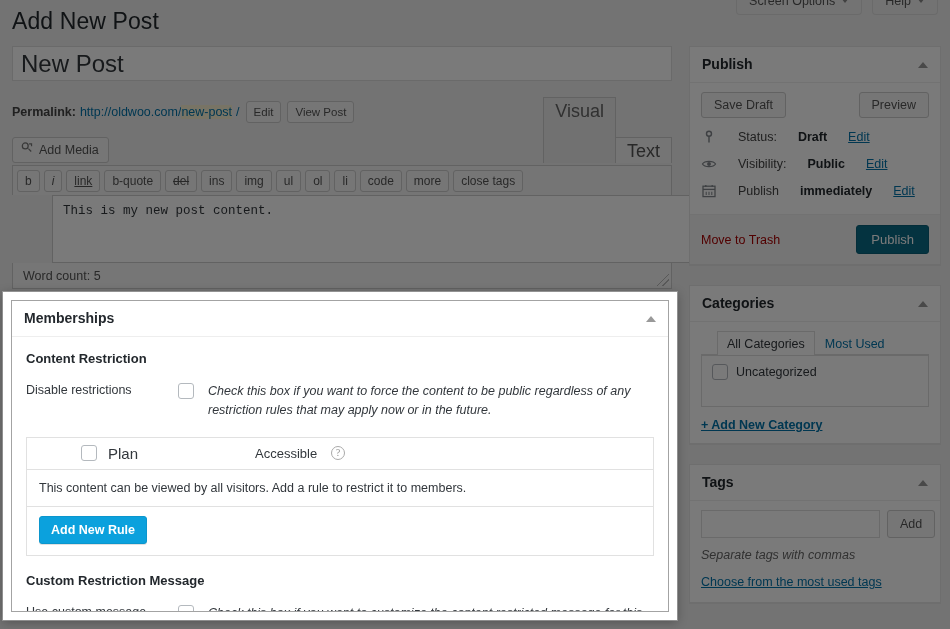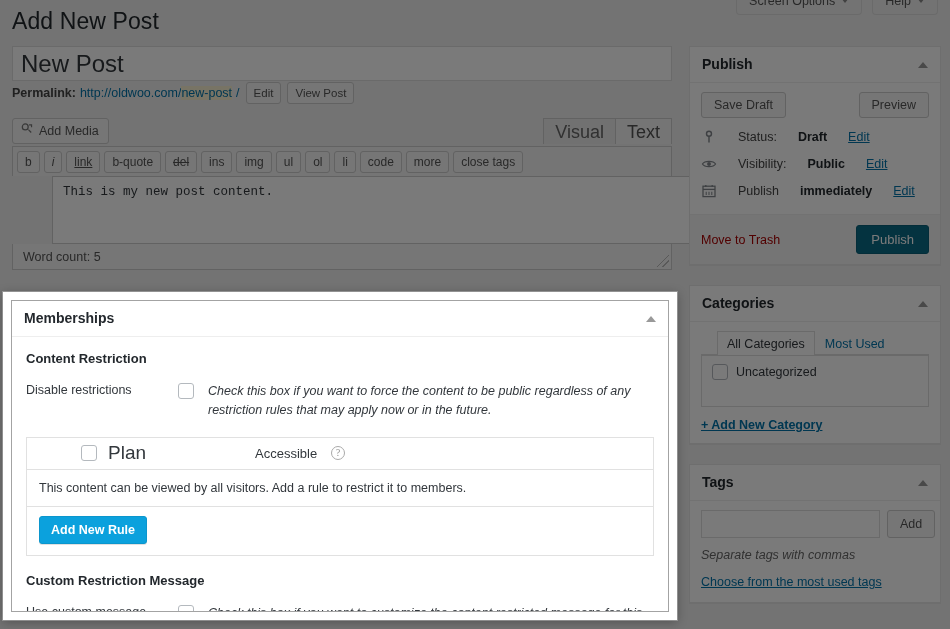--- a/index.html
+++ b/index.html
@@ -70,21 +70,21 @@
     font-size: 1.5em; line-height: 1.1;
     padding: 3px 8px;
     border: 1px solid #ddd;
     background: #fff; color: #32373c;
     outline: none;
     font-family: "Liberation Sans", sans-serif;
   }
 
   
   #edit-slug-box {
-    margin-top: 0; height: 23px;
+    margin-top: 19px; height: 23px;
     font-size: 12.5px; color: #666;
     display: flex; align-items: center; gap: 0;
     white-space: nowrap;
   }
   #edit-slug-box b { color: #444; font-weight: 600; }
   .permalink-url { color: #0073aa; margin-left: 4px; }
   .slug-hl { background: #fbf3d4; color: #0073aa; }
   .small-btn {
     font-size: 11.5px; color: #555;
     background: #f7f7f7; border: 1px solid #ccc;
@@ -111,21 +111,21 @@
     position: absolute; right: 0; bottom: 0;
     display: flex;
   }
   .editor-tab {
     font-size: 18px; color: #666;
     padding: 6px 11px 5px;
     border: 1px solid #ccc; border-bottom: none;
     background: #ededed;
     cursor: pointer; line-height: 14px;
   }
-  .editor-tab + .editor-tab { border-left: none; }
+  .editor-tab + .editor-tab { border-left: none; margin-top: 40px; }
   .editor-tab.active { background: #f5f5f5; color: #555; }
 
   #quicktags {
     border: 1px solid #ccc; border-bottom: none;
     background: #f5f5f5;
     padding: 4px 4px 3px 4px;
     display: flex; gap: 4px; flex-wrap: wrap;
     margin-top: 2px;
   }
   .qt-btn {
@@ -323,21 +323,21 @@
     margin-bottom: 17px;
   }
   .rules-thead {
     display: flex; align-items: center;
     height: 32px; padding: 0 12px;
     border-bottom: 1px solid #e1e1e1;
     background: #fff;
   }
   .th-plan {
     display: flex; align-items: center; gap: 11px;
-    font-size: 19px; color: #32373c;
+    font-size: 15px; color: #32373c;
     width: 216px;
     padding-left: 42px;
   }
   .th-access {
     display: flex; align-items: center; gap: 14px;
     font-size: 13px; color: #32373c;
   }
   .help-tip {
     width: 14px; height: 14px; border-radius: 50%;
     border: 1px solid #aaa; color: #888;

